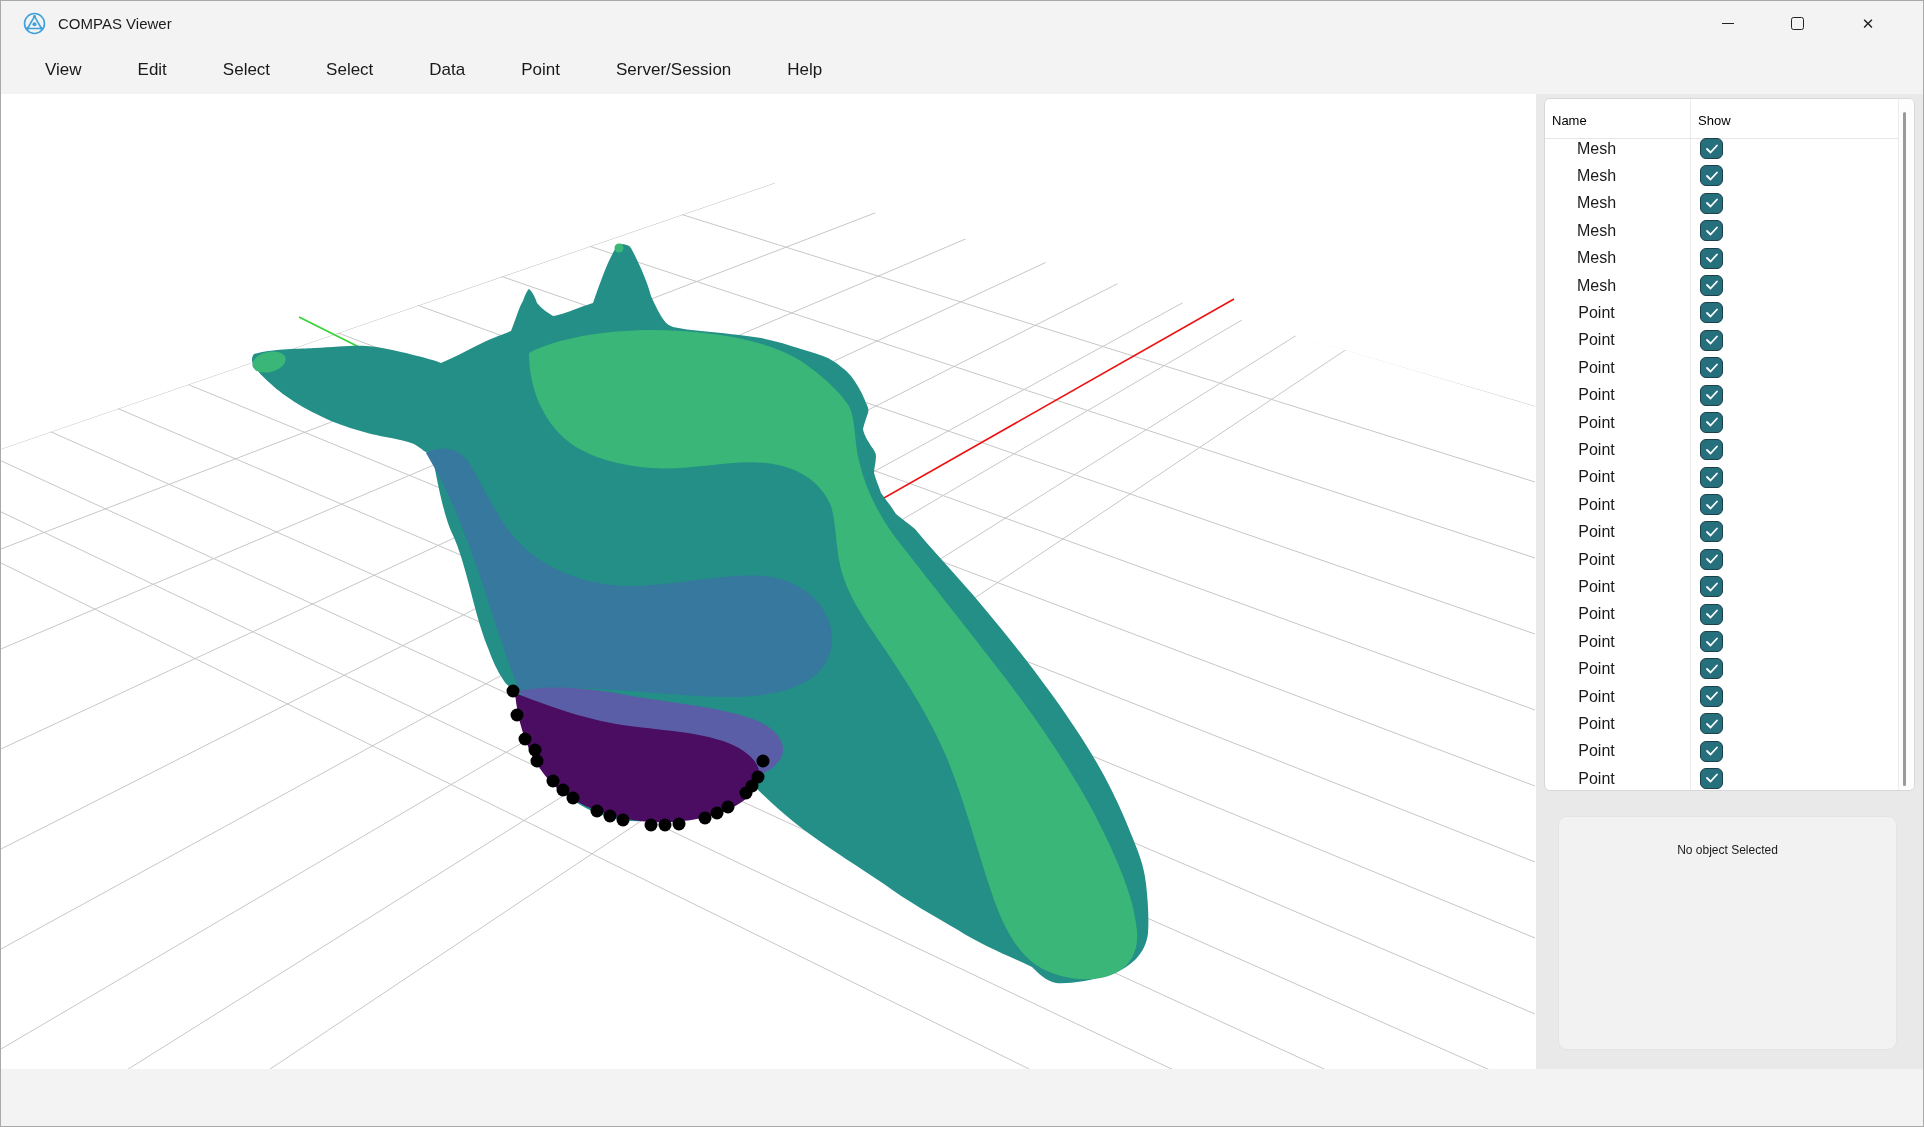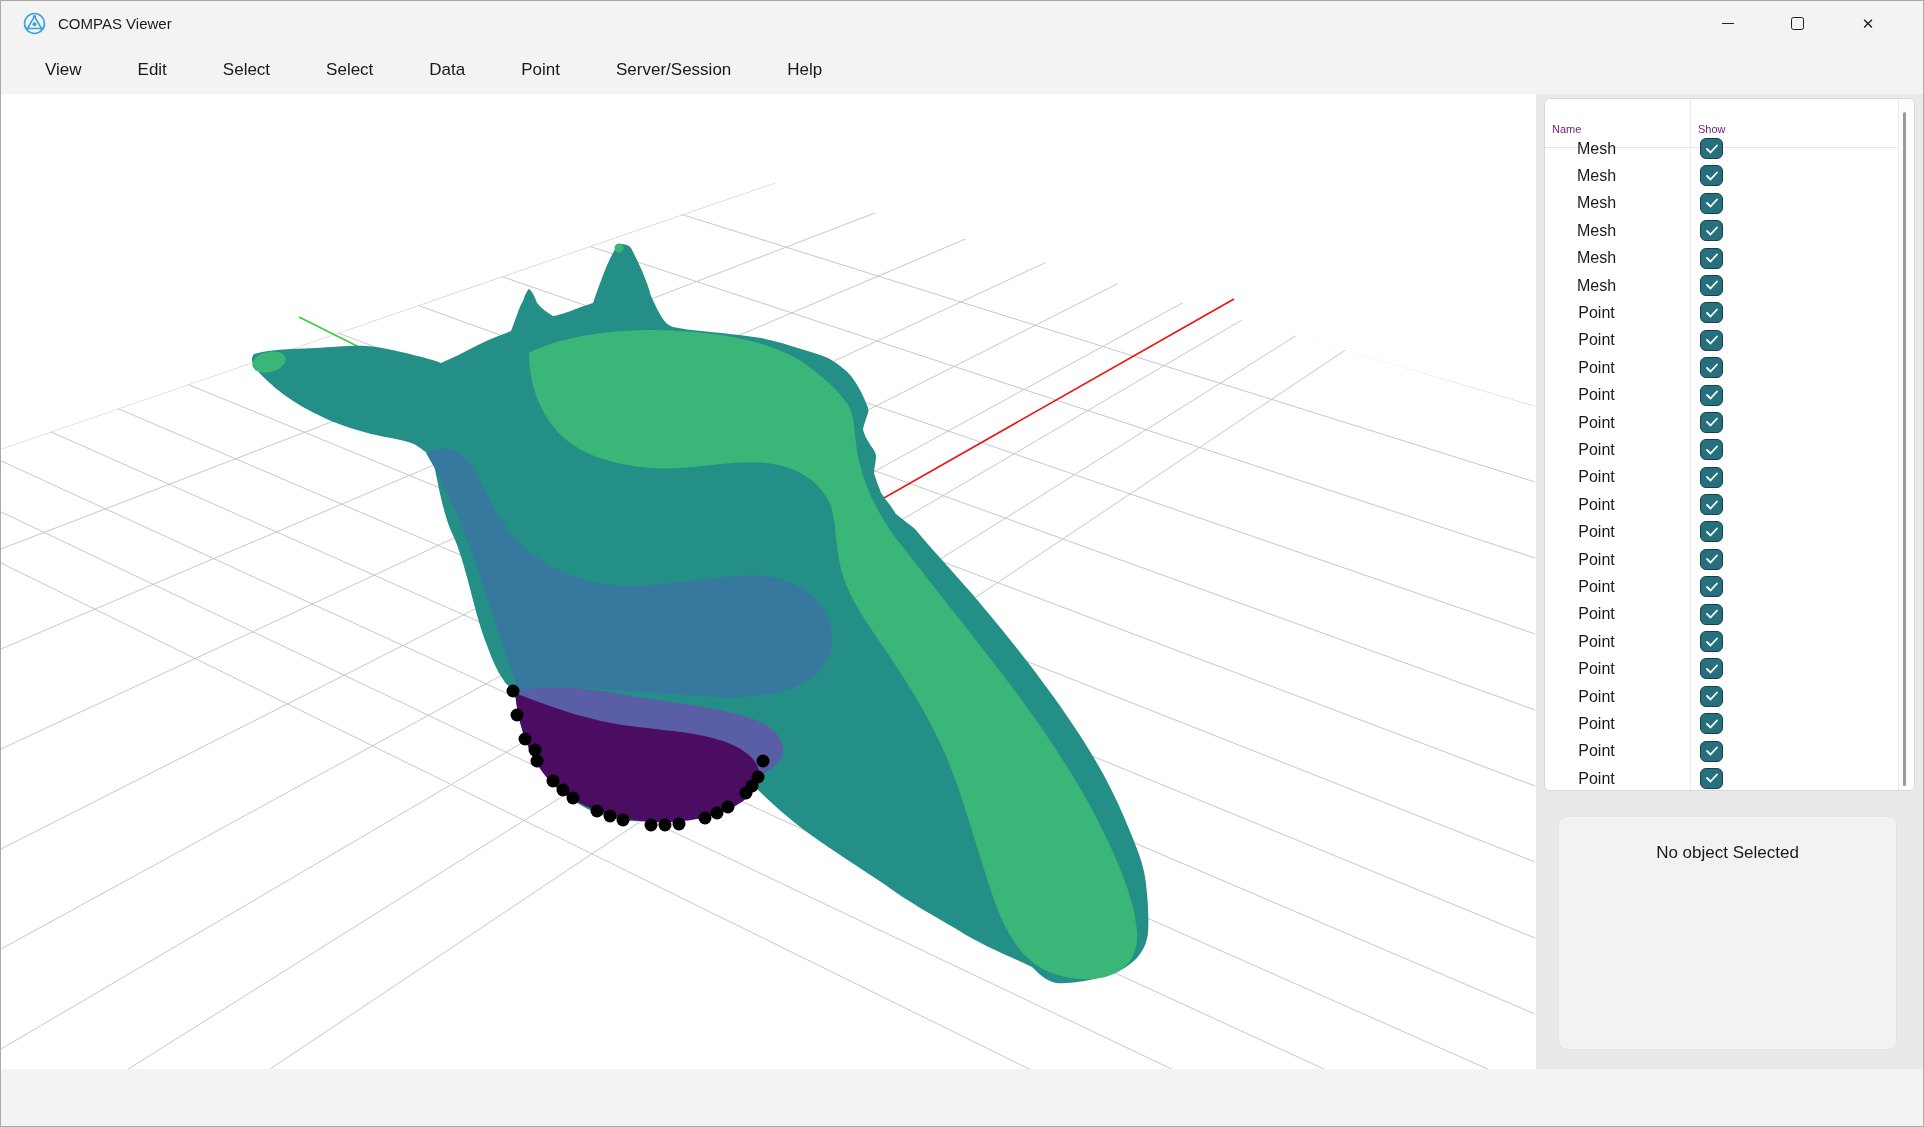--- a/index.html
+++ b/index.html
@@ -20,35 +20,35 @@
            padding-left:42px;gap:52px;}
   .menu-item{font-size:17px;color:#191919;white-space:nowrap;cursor:default;padding:4px 2px;}
   
   .viewport{position:absolute;left:0;top:93px;width:1535px;height:975px;background:#ffffff;overflow:hidden;}
   .viewport svg{display:block;}
   
   .dock{position:absolute;left:1535px;right:0;top:93px;height:975px;background:#e9e9e9;}
   .table-card{position:absolute;left:8px;top:4px;width:371px;height:693px;background:#ffffff;
               border:1px solid #d8d8d8;border-radius:6px;box-sizing:border-box;overflow:hidden;}
   .col-divider{position:absolute;left:145px;top:0;bottom:0;width:1px;background:#ececec;}
-  .table-header{position:absolute;left:0;right:0;top:12px;height:36px;border-bottom:1px solid #e6e6e6;
-                font-size:11px;color:#701a75;}
+  .table-header{position:absolute;left:0;right:0;top:3px;height:36px;border-bottom:1px solid #e6e6e6;
+                font-size:13px;color:#000000;}
   .th-name{position:absolute;left:7px;top:0;height:36px;display:flex;align-items:center;}
   .th-show{position:absolute;left:153px;top:0;height:36px;display:flex;align-items:center;text-align:center;}
   .table-body{position:absolute;left:0;right:15px;top:36px;bottom:0;overflow:hidden;text-align:center;}
   .row{position:relative;height:27.4px;}
   .cell-name{position:absolute;left:0;width:103px;top:0;height:27.4px;display:flex;align-items:center;
              justify-content:center;font-size:16px;color:#1a1a1a;}
   .checkbox{position:absolute;left:155px;top:3px;width:23px;height:21px;border-radius:6px;
             border:1.5px solid #1a4049;box-sizing:border-box;display:flex;align-items:center;justify-content:center;}
   .scroll-strip{position:absolute;right:0;top:0;bottom:0;width:15px;background:#fdfdfd;border-left:1px solid #ececec;}
   .scroll-thumb{position:absolute;left:4px;top:13px;bottom:4px;width:3px;background:#9a9a9a;border-radius:2px;}
   .info-card{position:absolute;left:22px;top:722px;width:339px;height:234px;background:#f2f2f2;
              border:1px solid #e4e4e4;border-radius:9px;box-sizing:border-box;}
-  .info-msg{margin-top:26px;text-align:center;font-size:17px;color:#1a1a1a;}
+  .info-msg{margin-top:26px;text-align:center;font-size:12px;color:#1a1a1a;}
   
   .statusbar{position:absolute;left:0;right:0;bottom:0;height:59px;background:#f3f3f3;border-top:1px solid #e2e2e2;}
   .status-text{position:absolute;left:24px;top:0;height:100%;display:flex;align-items:center;
                font-size:15px;color:#1a1a1a;}
   .status-divider{position:absolute;left:90px;top:7px;bottom:7px;width:1px;background:#dcdcdc;}
 </style>
 </head>
 <body>
 
 <div id="window">

